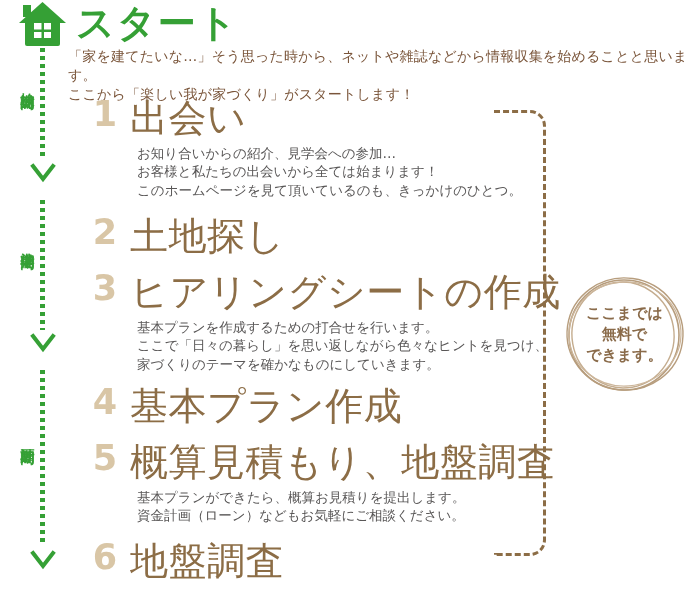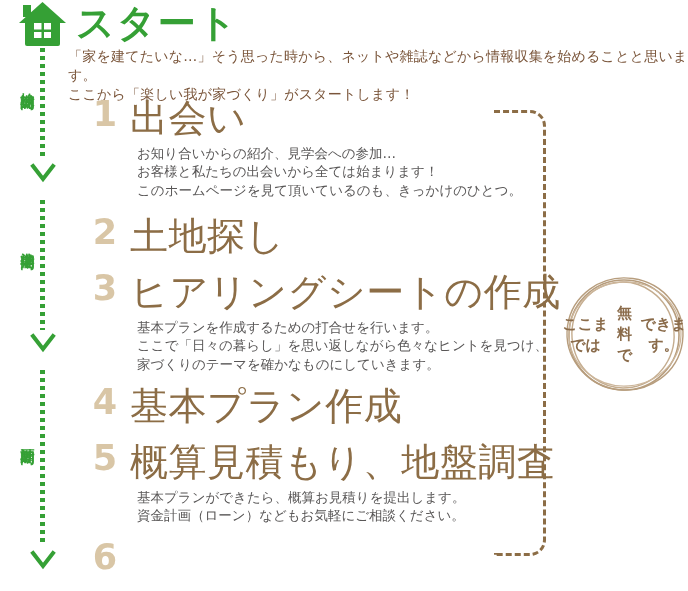--- a/index.html
+++ b/index.html
@@ -44,21 +44,21 @@
     line-height:18.5px;font-weight:500;white-space:nowrap;}
   .s1{top:96px;} .s2{top:214px;} .s3{top:270px;} .s4{top:384px;} .s5{top:440px;} .s6{top:539px;}
 
   
   .bracket{position:absolute;left:494px;top:110px;width:52px;height:446px;
     border:3px dashed var(--brown);border-left:none;border-radius:0 16px 16px 0;}
 
   
   .badge{position:absolute;left:561px;top:271px;width:127px;height:127px;}
   .badge svg{position:absolute;inset:0;}
-  .badge-text{position:absolute;inset:0;display:flex;flex-direction:row;
+  .badge-text{position:absolute;inset:0;display:flex;flex-direction:column;
     justify-content:center;align-items:center;color:#8a6b4a;font-size:15px;
     font-weight:bold;line-height:21px;text-align:center;}
 </style>
 </head>
 <body>
 
 <div class="canvas">
 
   <span class="house">
     <svg width="47" height="45" viewBox="0 0 47 45">
@@ -144,20 +144,23 @@
       <div class="step-title">概算見積もり、地盤調査</div>
       <div class="step-desc">
         <div>基本プランができたら、概算お見積りを提出します。</div>
         <div>資金計画（ローン）などもお気軽にご相談ください。</div>
       </div>
     </div>
   </div>
 
   <div class="step s6">
     <div class="step-num">6</div>
+    <div class="step-body">
+      <div class="step-title">地盤調査</div>
+    </div>
   </div>
 
   <div class="bracket"></div>
 
   <div class="badge">
     <svg viewBox="0 0 127 127">
       <circle cx="63" cy="64" r="55" fill="none" stroke="#b79d7d" stroke-width="1.6"></circle>
       <ellipse cx="64" cy="63" rx="58" ry="56" fill="none" stroke="#b79d7d" stroke-width="1.4" transform="rotate(8 64 63)"></ellipse>
       <ellipse cx="62" cy="64" rx="51" ry="53" fill="none" stroke="#c4ac8e" stroke-width="1.4" transform="rotate(-10 62 64)"></ellipse>
       <ellipse cx="64" cy="63" rx="56" ry="52" fill="none" stroke="#cdb79c" stroke-width="1.2" transform="rotate(-4 64 63)"></ellipse>

